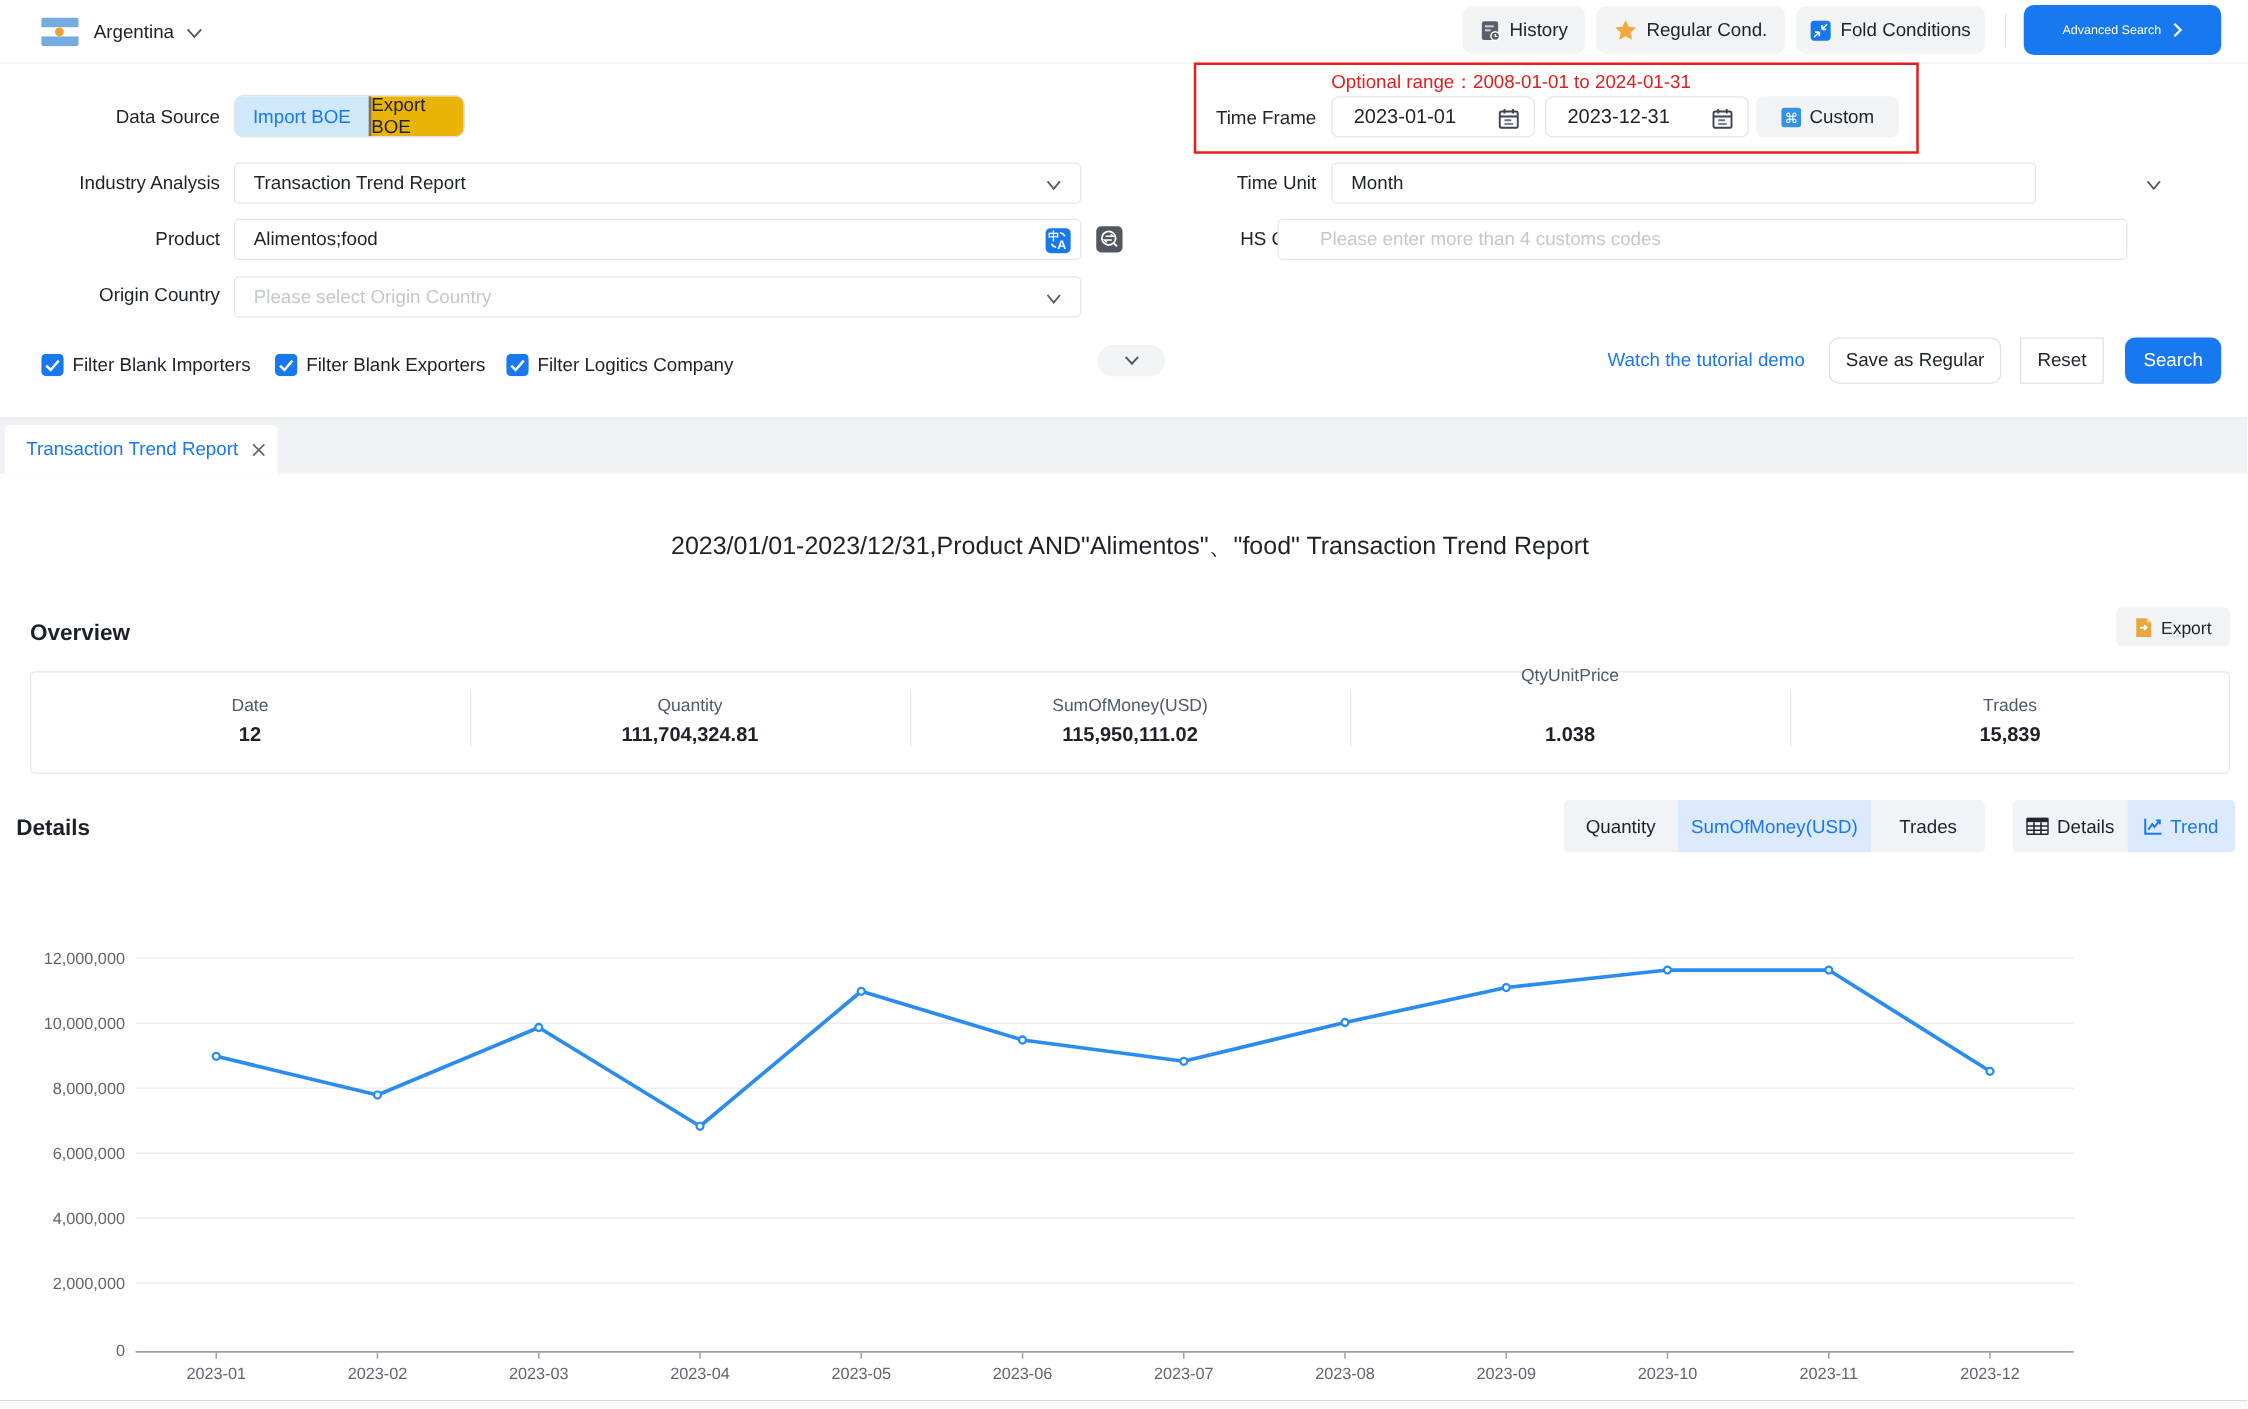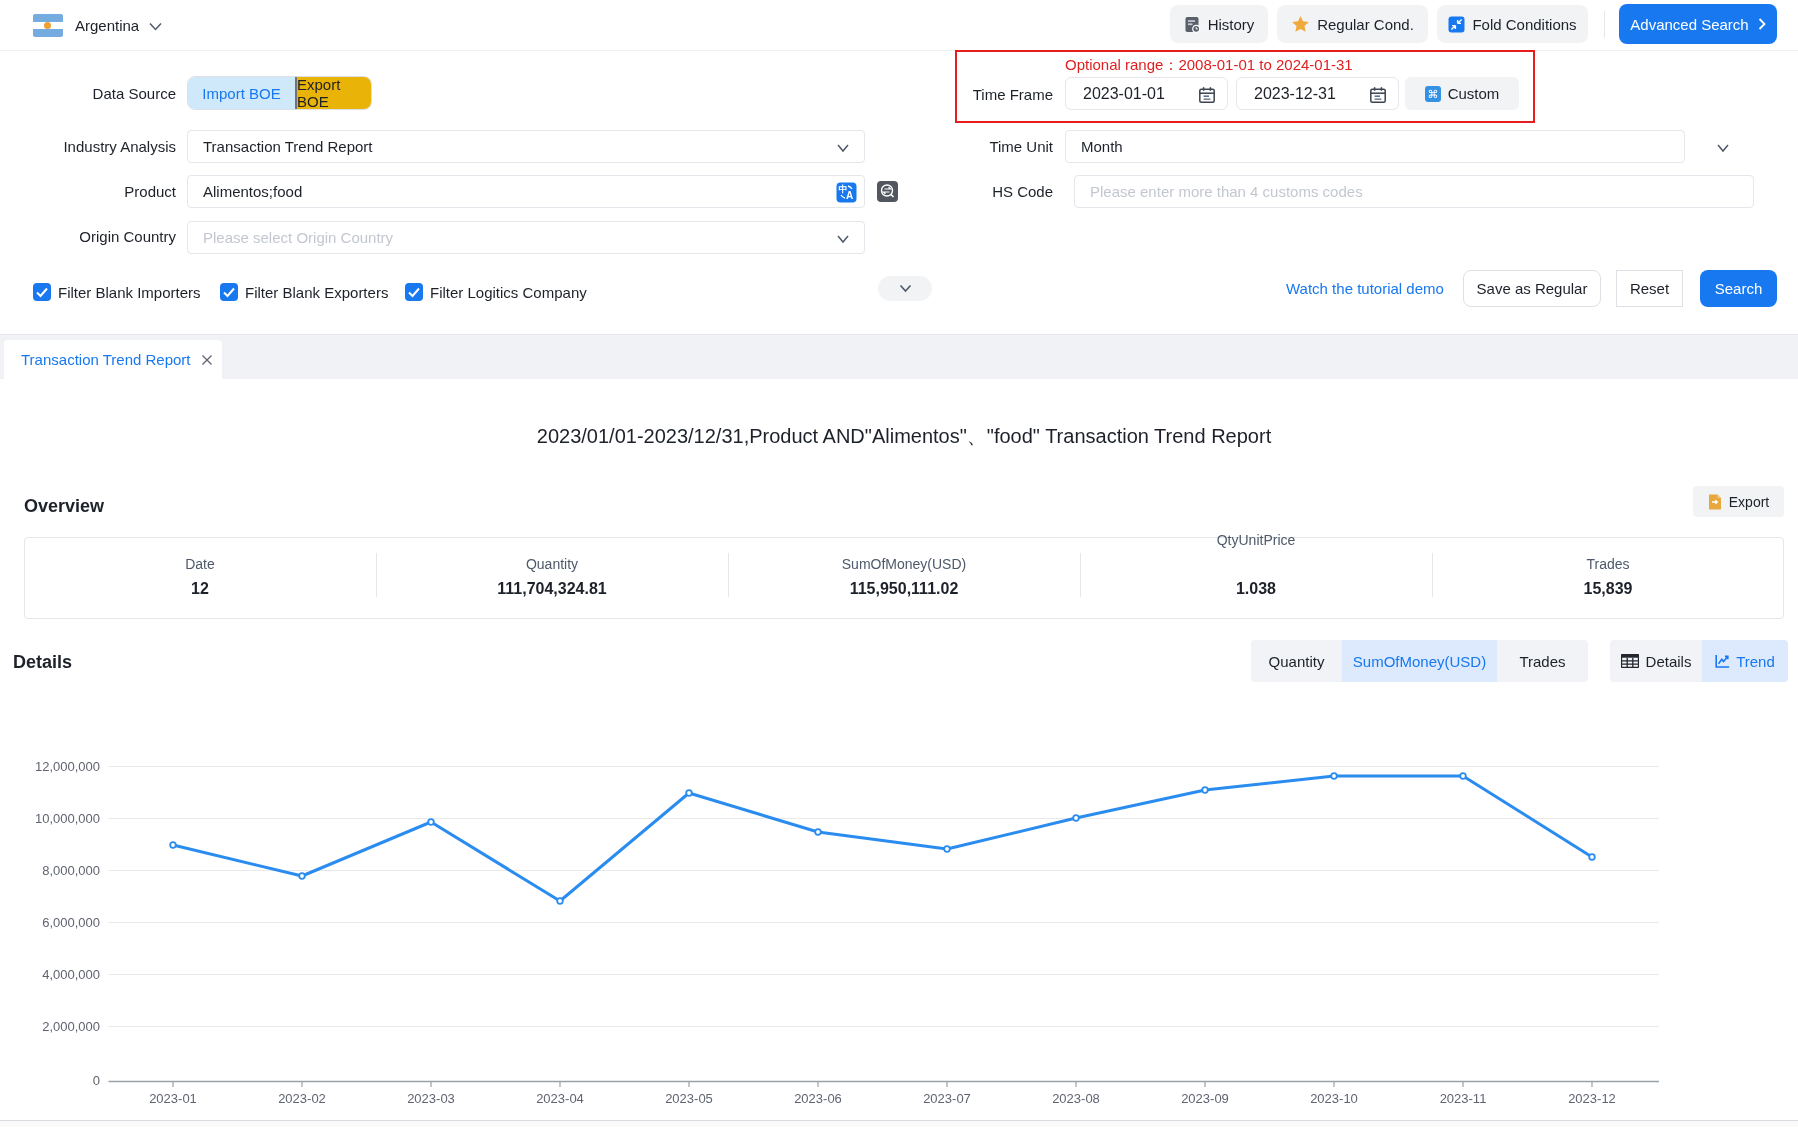--- a/index.html
+++ b/index.html
@@ -47,21 +47,21 @@
   </div>
   <div class="abs btn-gray" style="left:1437px;top:5px;width:151px;height:38px;">
     <svg width="17" height="17" viewBox="0 0 17 17" style="margin-right:7px;">
       <rect x="0.5" y="0.5" width="16" height="16" rx="3" fill="#1778f0"></rect>
       <path d="M9.6 7.4 L13.6 3.4 M9.6 7.4 l3.4 0 M9.6 7.4 l0 -3.4" stroke="#fff" stroke-width="1.4" fill="none"></path>
       <path d="M7.4 9.6 L3.4 13.6 M7.4 9.6 l-3.4 0 M7.4 9.6 l0 3.4" stroke="#fff" stroke-width="1.4" fill="none"></path>
     </svg>
     Fold Conditions
   </div>
   <div class="abs" style="left:1604px;top:11px;width:1px;height:27px;background:#e5e6eb;"></div>
-  <div class="abs" style="left:1619px;top:4px;width:158px;height:40px;background:#1778f0;border-radius:8px;display:flex;align-items:center;justify-content:center;color:#fff;font-size:15px;">
+  <div class="abs" style="left:1619px;top:4px;width:158px;height:40px;background:#1778f0;border-radius:8px;display:flex;align-items:center;justify-content:center;color:#fff;font-size:10px;">
     Advanced Search
     <svg width="8" height="12" viewBox="0 0 8 12" style="margin-left:9px;">
         <polyline points="1.5,1 6.5,6 1.5,11" fill="none" stroke="#fff" stroke-width="1.8"></polyline>
       </svg>
   </div>
 
   <div class="abs lbl" style="left:0px;top:85px;width:176px;">Data Source</div>
   <div class="abs" style="left:187px;top:76px;width:185px;height:34px;border:1px solid #dde0e5;border-radius:8px;overflow:hidden;display:flex;">
     <div style="width:107px;background:#cfe8fa;color:#1778f0;font-size:15px;display:flex;align-items:center;justify-content:center;">Import BOE</div>
     <div style="flex:1;background:#eab308;color:#1d2129;font-size:15px;display:flex;align-items:center;justify-content:center;border-left:2px solid #737373;">Export BOE</div>
@@ -153,28 +153,28 @@
   </div>
   <div class="abs btn-gray" style="left:1405px;top:77px;width:114px;height:33px;border-radius:6px;font-size:15px;">
     <svg width="16" height="16" viewBox="0 0 16 16" style="margin-right:7px;">
       <rect width="16" height="16" rx="3" fill="#3491e4"></rect>
       <text x="8" y="12" font-size="11" fill="#fff" text-anchor="middle" font-family="Liberation Sans">⌘</text>
     </svg>
     Custom
   </div>
 
   <div class="abs lbl" style="left:877px;top:138px;width:176px;">Time Unit</div>
-  <div class="abs field" style="left:1065px;top:130px;width:620px;height:33px;padding-left:15px;">Month
+  <div class="abs field" style="left:1065px;top:130px;width:564px;height:33px;padding-left:15px;">Month
     <svg class="abs" style="left:650px;top:12px;" width="14" height="10" viewBox="0 0 14 10">
         <polyline points="2,2 7,8 12,2" fill="none" stroke="#4e5969" stroke-width="1.5"></polyline>
       </svg>
   </div>
 
   <div class="abs lbl" style="left:877px;top:183px;width:176px;">HS Code</div>
-  <div class="abs field" style="left:1074px;top:175px;width:680px;height:33px;padding-left:15px;">
+  <div class="abs field" style="left:1022px;top:175px;width:680px;height:33px;padding-left:33px;">
       <span class="ph">Please enter more than 4 customs codes</span>
     </div>
 
   <div class="abs" style="left:1286px;top:280px;font-size:15px;color:#1778f0;">Watch the tutorial demo</div>
   <div class="abs" style="left:1463px;top:270px;width:138px;height:37px;border:1px solid #dde0e5;border-radius:8px;display:flex;align-items:center;justify-content:center;font-size:15px;">Save as Regular</div>
   <div class="abs" style="left:1616px;top:270px;width:67px;height:37px;border:1px solid #dde0e5;border-radius:0;display:flex;align-items:center;justify-content:center;font-size:15px;">Reset</div>
   <div class="abs" style="left:1700px;top:270px;width:77px;height:37px;background:#1778f0;border-radius:8px;display:flex;align-items:center;justify-content:center;font-size:15px;color:#fff;">Search</div>
 
   <div class="abs" style="left:0;top:334px;width:1798px;height:45px;background:#f0f2f5;border-top:1px solid #e5e6eb;"></div>
   <div class="abs" style="left:4px;top:340px;width:218px;height:39px;background:#fff;border-radius:4px 4px 0 0;display:flex;align-items:center;">

